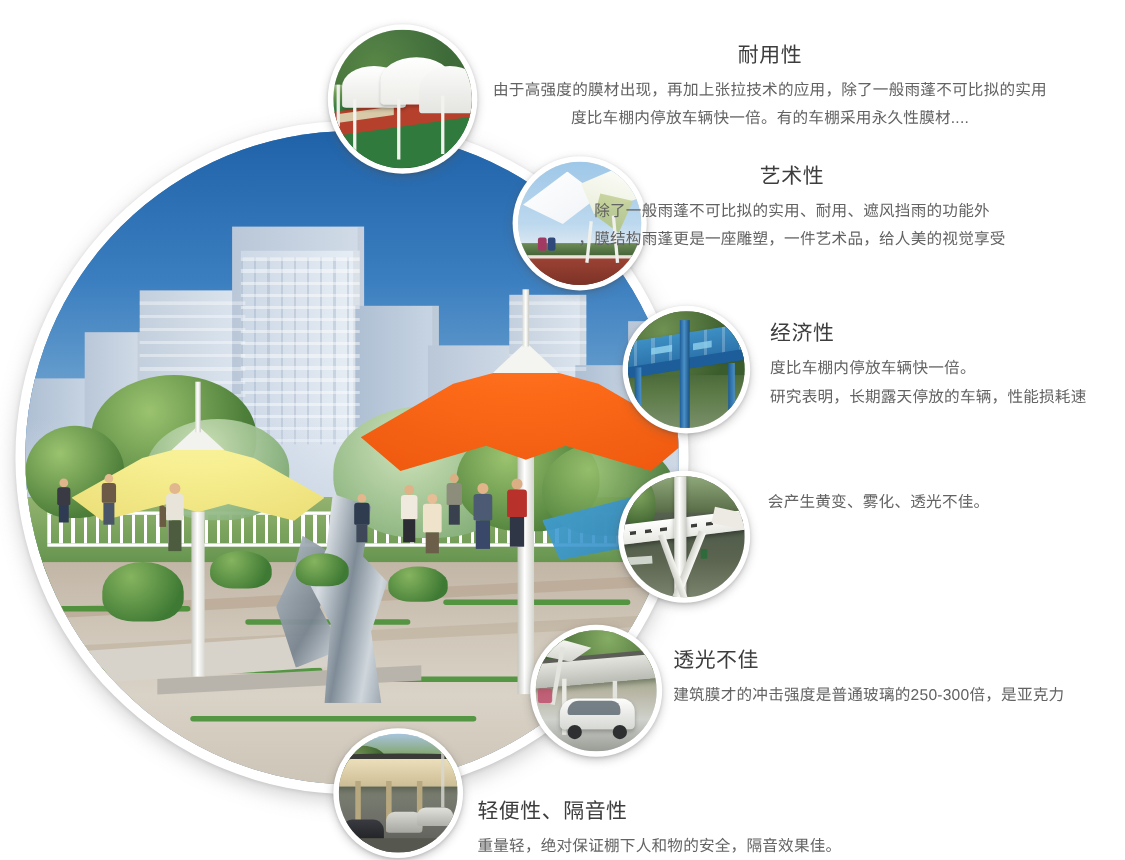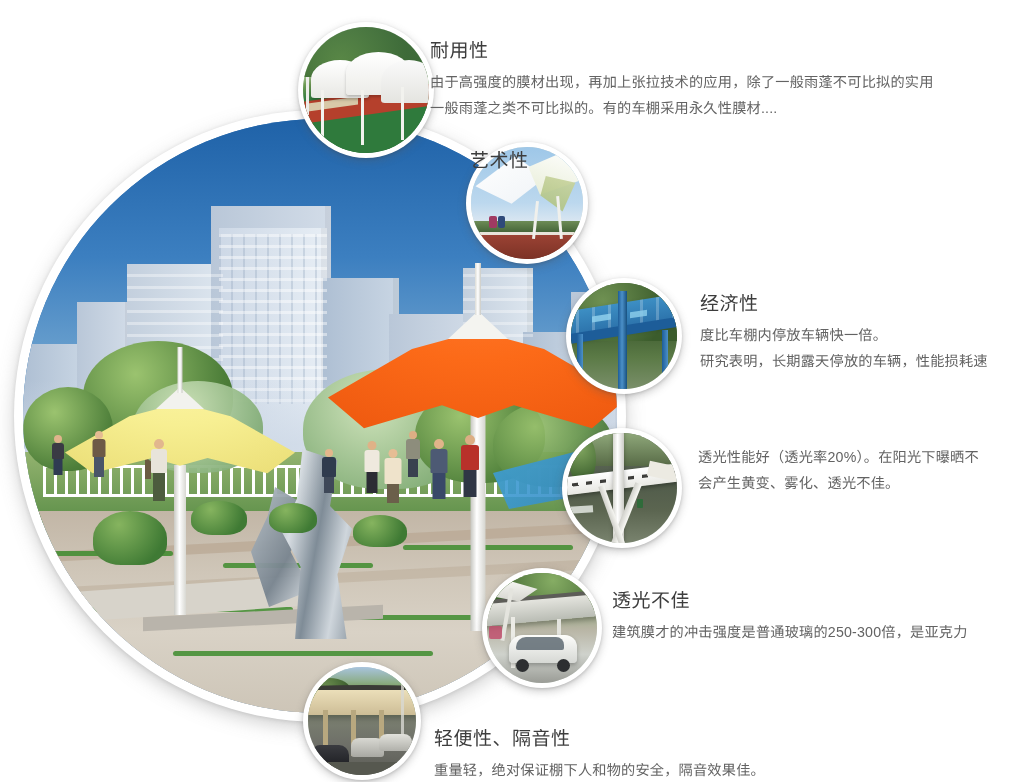--- a/index.html
+++ b/index.html
@@ -129,21 +129,21 @@
   
   .tb{position:absolute;}
   .tb h3{
     margin:0 0 6px 0;font-weight:400;font-size:19px;color:#3d3d3d;
     letter-spacing:.5px;line-height:1.2;
   }
   .tb p{
     margin:0;font-size:14.2px;color:#636363;line-height:1.85;letter-spacing:.2px;
   }
   .tb p .ln{display:block;}
-  .ta-right{text-align:left;}
+  .ta-right{text-align:center;}
   .ta-left{text-align:left;}
 </style>
 </head>
 <body>
 
 <div id="stage">
 
   <div class="hero-wrap">
     <div class="hero-ring"></div>
     <div class="hero-clip">
@@ -290,21 +290,21 @@
       <div class="lyr" style="left:46%;top:50%;width:3px;height:44%;background:#f2f2ee;"></div>
       <div class="lyr" style="left:78%;top:48%;width:3px;height:42%;background:#f2f2ee;"></div>
       <div class="lyr" style="left:2%;top:40%;width:3px;height:30%;background:#ededea;"></div>
     </div>
   </div>
 
   <div class="tb ta-right" style="left:430px;top:40px;width:540px;">
     <h3>耐用性</h3>
     <p>
       <span class="ln">由于高强度的膜材出现，再加上张拉技术的应用，除了一般雨蓬不可比拟的实用</span>
-      <span class="ln">一般雨蓬之类不可比拟的。有的车棚采用永久性膜材....</span>
+      <span class="ln">度比车棚内停放车辆快一倍。有的车棚采用永久性膜材....</span>
     </p>
   </div>
 
   <div class="fc" style="left:466px;top:142px;width:122px;height:122px;">
     <div class="fc-inner">
       <div class="lyr" style="inset:0;background:linear-gradient(180deg,#9ec7e8 0%,#bcd8ee 50%,#dfe9f2 70%,#cfd8c8 78%,#8b3b2e 92%,#6f2f24 100%);"></div>
       <div class="lyr" style="left:0;top:66%;width:100%;height:12%;background:linear-gradient(180deg,#6d8c56,#3f5f34);"></div>
       <div class="lyr" style="left:0;top:78%;width:100%;height:22%;background:linear-gradient(180deg,#9c4334,#7c3226);"></div>
       <div class="lyr" style="left:0;top:76%;width:100%;height:3%;background:#e8e4da;"></div>
       <div class="lyr" style="left:4%;top:8%;width:62%;height:52%;background:linear-gradient(150deg,#ffffff,#eef2f6);
@@ -315,20 +315,24 @@
            clip-path:polygon(14% 10%,92% 26%,58% 94%,0% 56%);opacity:.92;"></div>
       <div class="lyr" style="left:56%;top:48%;width:3px;height:34%;background:#f0f0ec;transform:rotate(6deg);"></div>
       <div class="lyr" style="left:78%;top:44%;width:3px;height:38%;background:#f0f0ec;transform:rotate(-5deg);"></div>
       <div class="lyr" style="left:16%;top:62%;width:8px;height:12px;background:#a03a62;border-radius:2px;"></div>
       <div class="lyr" style="left:24%;top:62%;width:7px;height:12px;background:#2f4a7a;border-radius:2px;"></div>
     </div>
   </div>
 
   <div class="tb ta-right" style="left:470px;top:150px;width:500px;">
     <h3>艺术性</h3>
+    <p>
+      <span class="ln">除了一般雨蓬不可比拟的实用、耐用、遮风挡雨的功能外</span>
+      <span class="ln">，膜结构雨蓬更是一座雕塑，一件艺术品，给人美的视觉享受</span>
+    </p>
   </div>
 
   <div class="fc" style="left:566px;top:278px;width:116px;height:116px;">
     <div class="fc-inner">
       <div class="lyr" style="inset:0;background:linear-gradient(180deg,#4c6b3a 0%,#3e5c30 40%,#5b7a46 70%,#7a8f6a 100%);"></div>
       <div class="lyr" style="left:0;top:0;width:100%;height:55%;background:radial-gradient(circle at 30% 30%,#6f9152,#3b5c2c 75%);"></div>
       <div class="lyr" style="left:-10%;top:18%;width:126%;height:26%;background:linear-gradient(180deg,#3d8fc4,#2a6fa8);
            transform:skewY(-9deg);box-shadow:0 3px 5px rgba(0,0,0,.3);"></div>
       <div class="lyr" style="left:-10%;top:18%;width:126%;height:26%;
            background:repeating-linear-gradient(90deg,rgba(255,255,255,.22) 0 3px,rgba(0,0,0,0) 3px 16px);transform:skewY(-9deg);"></div>
@@ -363,21 +367,20 @@
       <div class="lyr" style="left:50%;top:44%;width:7px;height:64%;background:linear-gradient(90deg,#d0d0ca,#fafaf6);transform:rotate(22deg);"></div>
       <div class="lyr" style="left:38%;top:46%;width:6px;height:58%;background:linear-gradient(90deg,#d0d0ca,#f6f6f2);transform:rotate(-20deg);"></div>
       <div class="lyr" style="left:74%;top:28%;width:30%;height:14%;background:#eceae2;transform:rotate(12deg);"></div>
       <div class="lyr" style="left:64%;top:60%;width:6px;height:9px;background:#2f6b3a;border-radius:1px;"></div>
       <div class="lyr" style="left:2%;top:66%;width:22%;height:6%;background:#cfd4cc;transform:rotate(-4deg);"></div>
     </div>
   </div>
 
   <div class="tb ta-left" style="left:698px;top:444px;width:310px;">
     <p>
-      <span class="ln">透光性能好（透光率20%）。在阳光下曝晒不</span>
       <span class="ln">会产生黄变、雾化、透光不佳。</span>
     </p>
   </div>
 
   <div class="fc" style="left:482px;top:568px;width:120px;height:120px;">
     <div class="fc-inner">
       <div class="lyr" style="inset:0;background:linear-gradient(180deg,#6f8a58 0%,#8fa478 28%,#b9b6a6 52%,#cfd2cc 74%,#9a9c96 100%);"></div>
       <div class="lyr" style="left:0;top:0;width:100%;height:34%;background:radial-gradient(circle at 60% 20%,#86ad64,#3f6330 80%);"></div>
       <div class="lyr" style="left:-10%;top:22%;width:122%;height:22%;
            background:linear-gradient(180deg,#e8e8e2,#b9bcb4);transform:skewY(-5deg);box-shadow:0 3px 5px rgba(0,0,0,.28);"></div>

